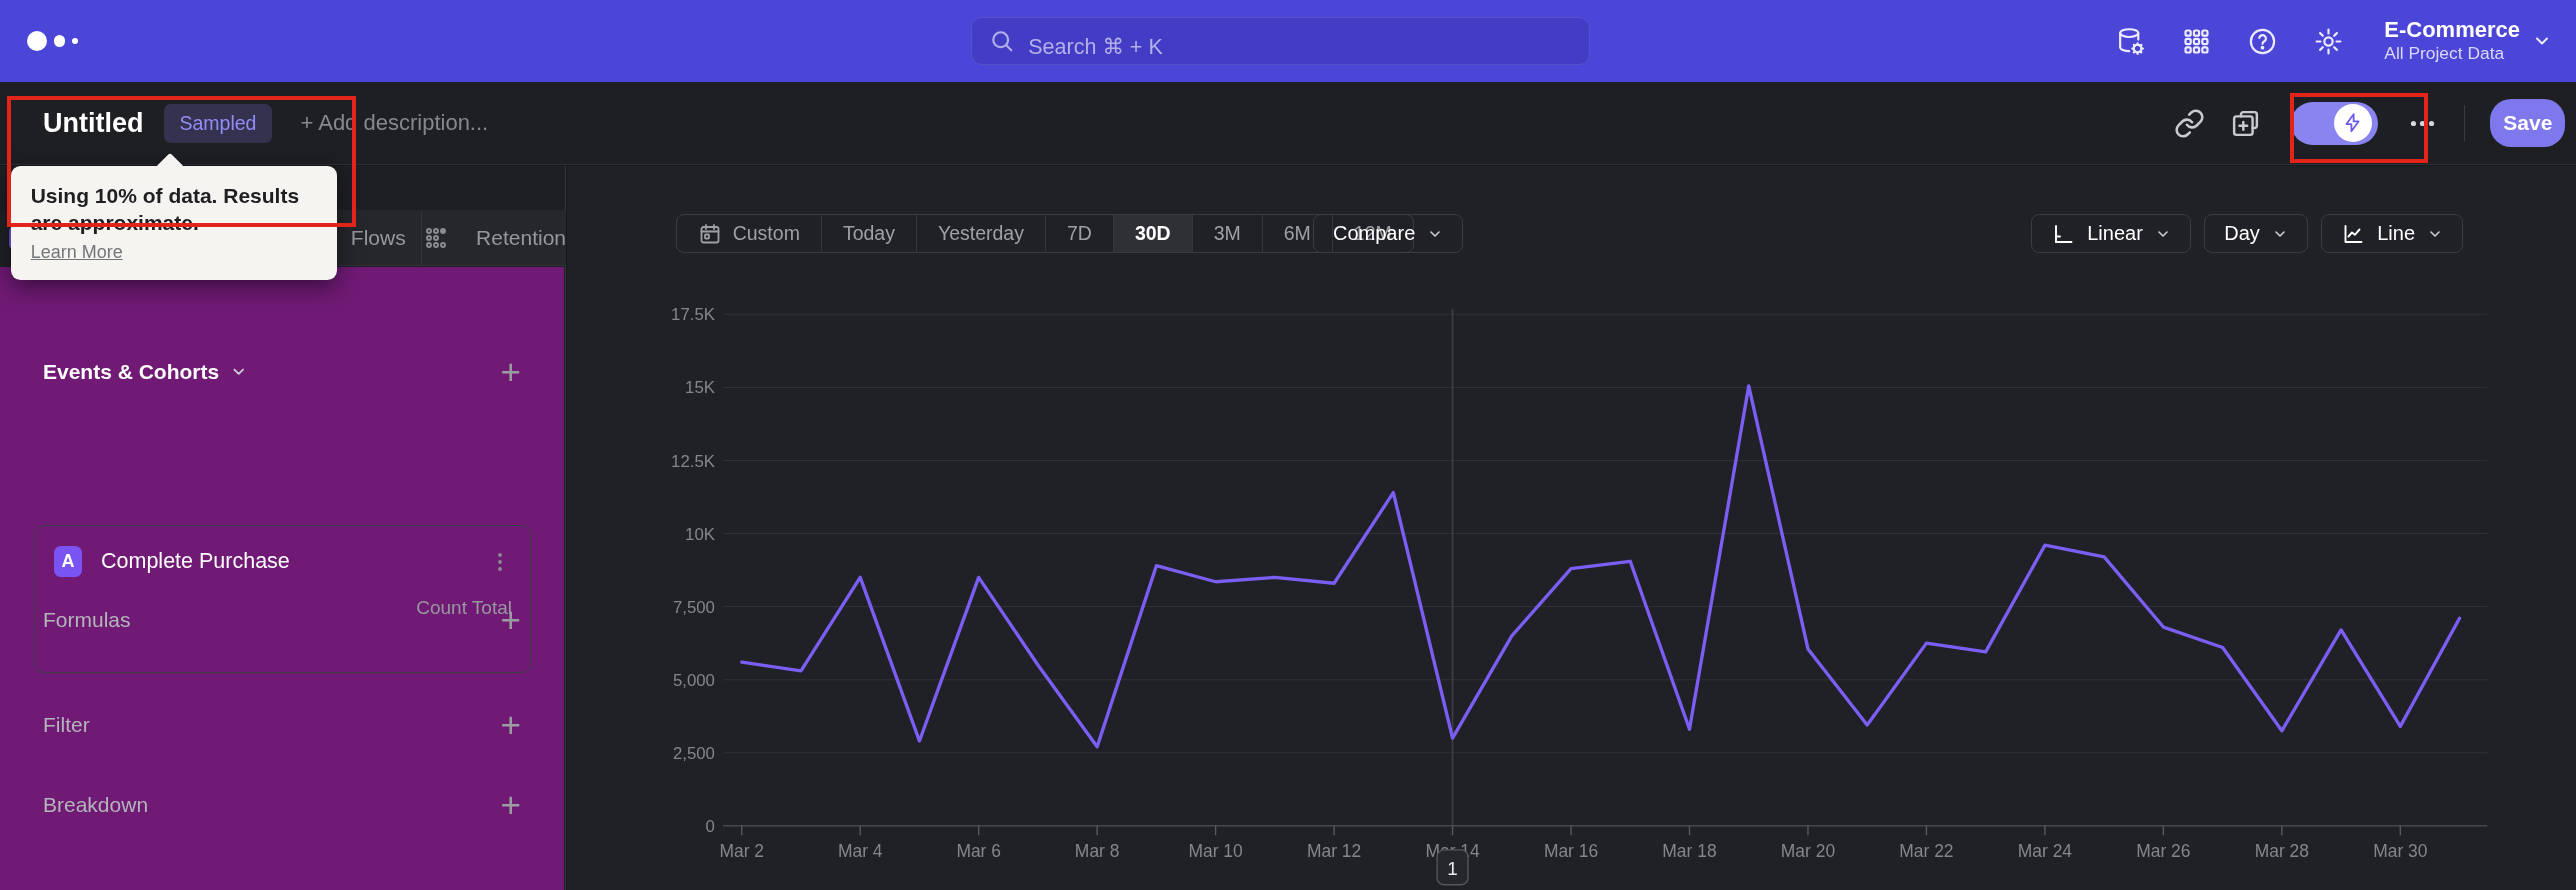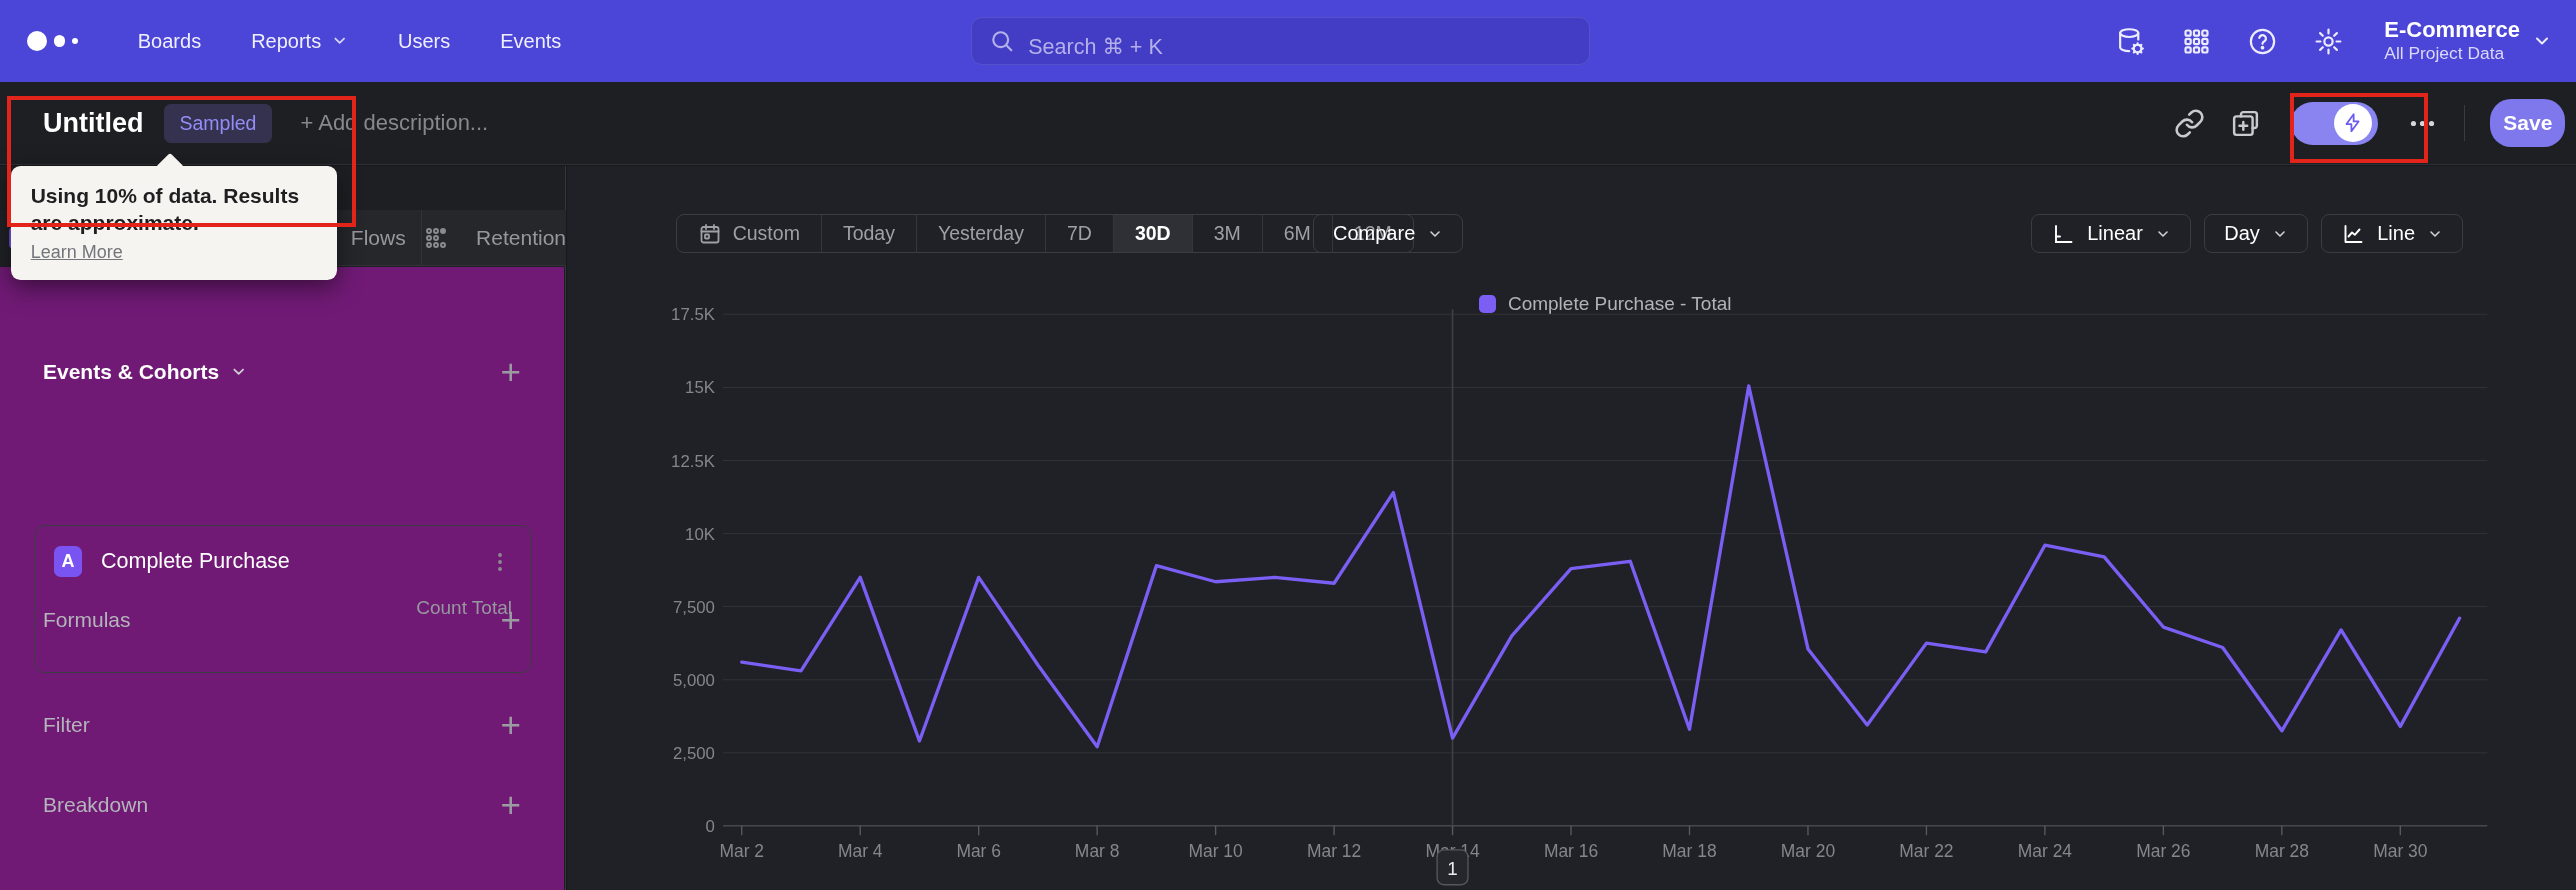--- a/index.html
+++ b/index.html
@@ -146,37 +146,20 @@
 </style>
 </head>
 <body>
 
 <div class="topnav">
   <div class="logo">
     <span class="d1"></span>
       <span class="d2"></span>
       <span class="d3"></span>
   </div>
-  <div class="nav-items">
-    <div class="nav-item">
-        <span>Boards</span>
-      </div>
-    <div class="nav-item">
-      <span>Reports</span>
-      <svg width="17.4" height="17.4" viewBox="0 0 24 24" fill="none" stroke="currentColor" stroke-width="2.4" stroke-linecap="round" stroke-linejoin="round">
-          <path d="M6 9l6 6 6-6"></path>
-        </svg>
-    </div>
-    <div class="nav-item">
-        <span>Users</span>
-      </div>
-    <div class="nav-item">
-        <span>Events</span>
-      </div>
-  </div>
 
   <div class="search">
     <svg width="25.5" height="25.5" viewBox="0 0 24 24" fill="none" stroke="#b4b1ea" stroke-width="2" stroke-linecap="round">
         <circle cx="11" cy="11" r="7"></circle>
         <line x1="16.5" y1="16.5" x2="21" y2="21"></line>
       </svg>
     <span class="ph">Search  ⌘ + K</span>
   </div>
 
   <div class="topnav-right">
@@ -406,24 +389,20 @@
             <path d="M7.5 14.5l3.5-4 2.8 2.3 4.7-5.3"></path>
           </svg>
         <span>Line</span>
         <svg class="chev" width="16" height="16" viewBox="0 0 24 24" fill="none" stroke="currentColor" stroke-width="2.4" stroke-linecap="round" stroke-linejoin="round">
             <path d="M6 9l6 6 6-6"></path>
           </svg>
       </div>
     </div>
   </div>
 
-  <div class="legend">
-    <span class="legend-swatch" style="background: rgb(123, 95, 245);"></span>
-    <span class="legend-label">Complete Purchase - Total</span>
-  </div>
 
   <div class="chart-wrap">
     <svg width="1932" height="594" viewBox="0 0 2880 885" style="overflow:visible;">
         <text x="58" y="791" fill="#85868c" font-size="25" text-anchor="end" font-family="inherit">0</text>
         <line x1="70" y1="673.1" x2="2700" y2="673.1" stroke="#303136" stroke-width="1.5"></line>
         <text x="58" y="682.1" fill="#85868c" font-size="25" text-anchor="end" font-family="inherit">2,500</text>
         <line x1="70" y1="564.2" x2="2700" y2="564.2" stroke="#303136" stroke-width="1.5"></line>
         <text x="58" y="573.2" fill="#85868c" font-size="25" text-anchor="end" font-family="inherit">5,000</text>
         <line x1="70" y1="455.3" x2="2700" y2="455.3" stroke="#303136" stroke-width="1.5"></line>
         <text x="58" y="464.3" fill="#85868c" font-size="25" text-anchor="end" font-family="inherit">7,500</text>

